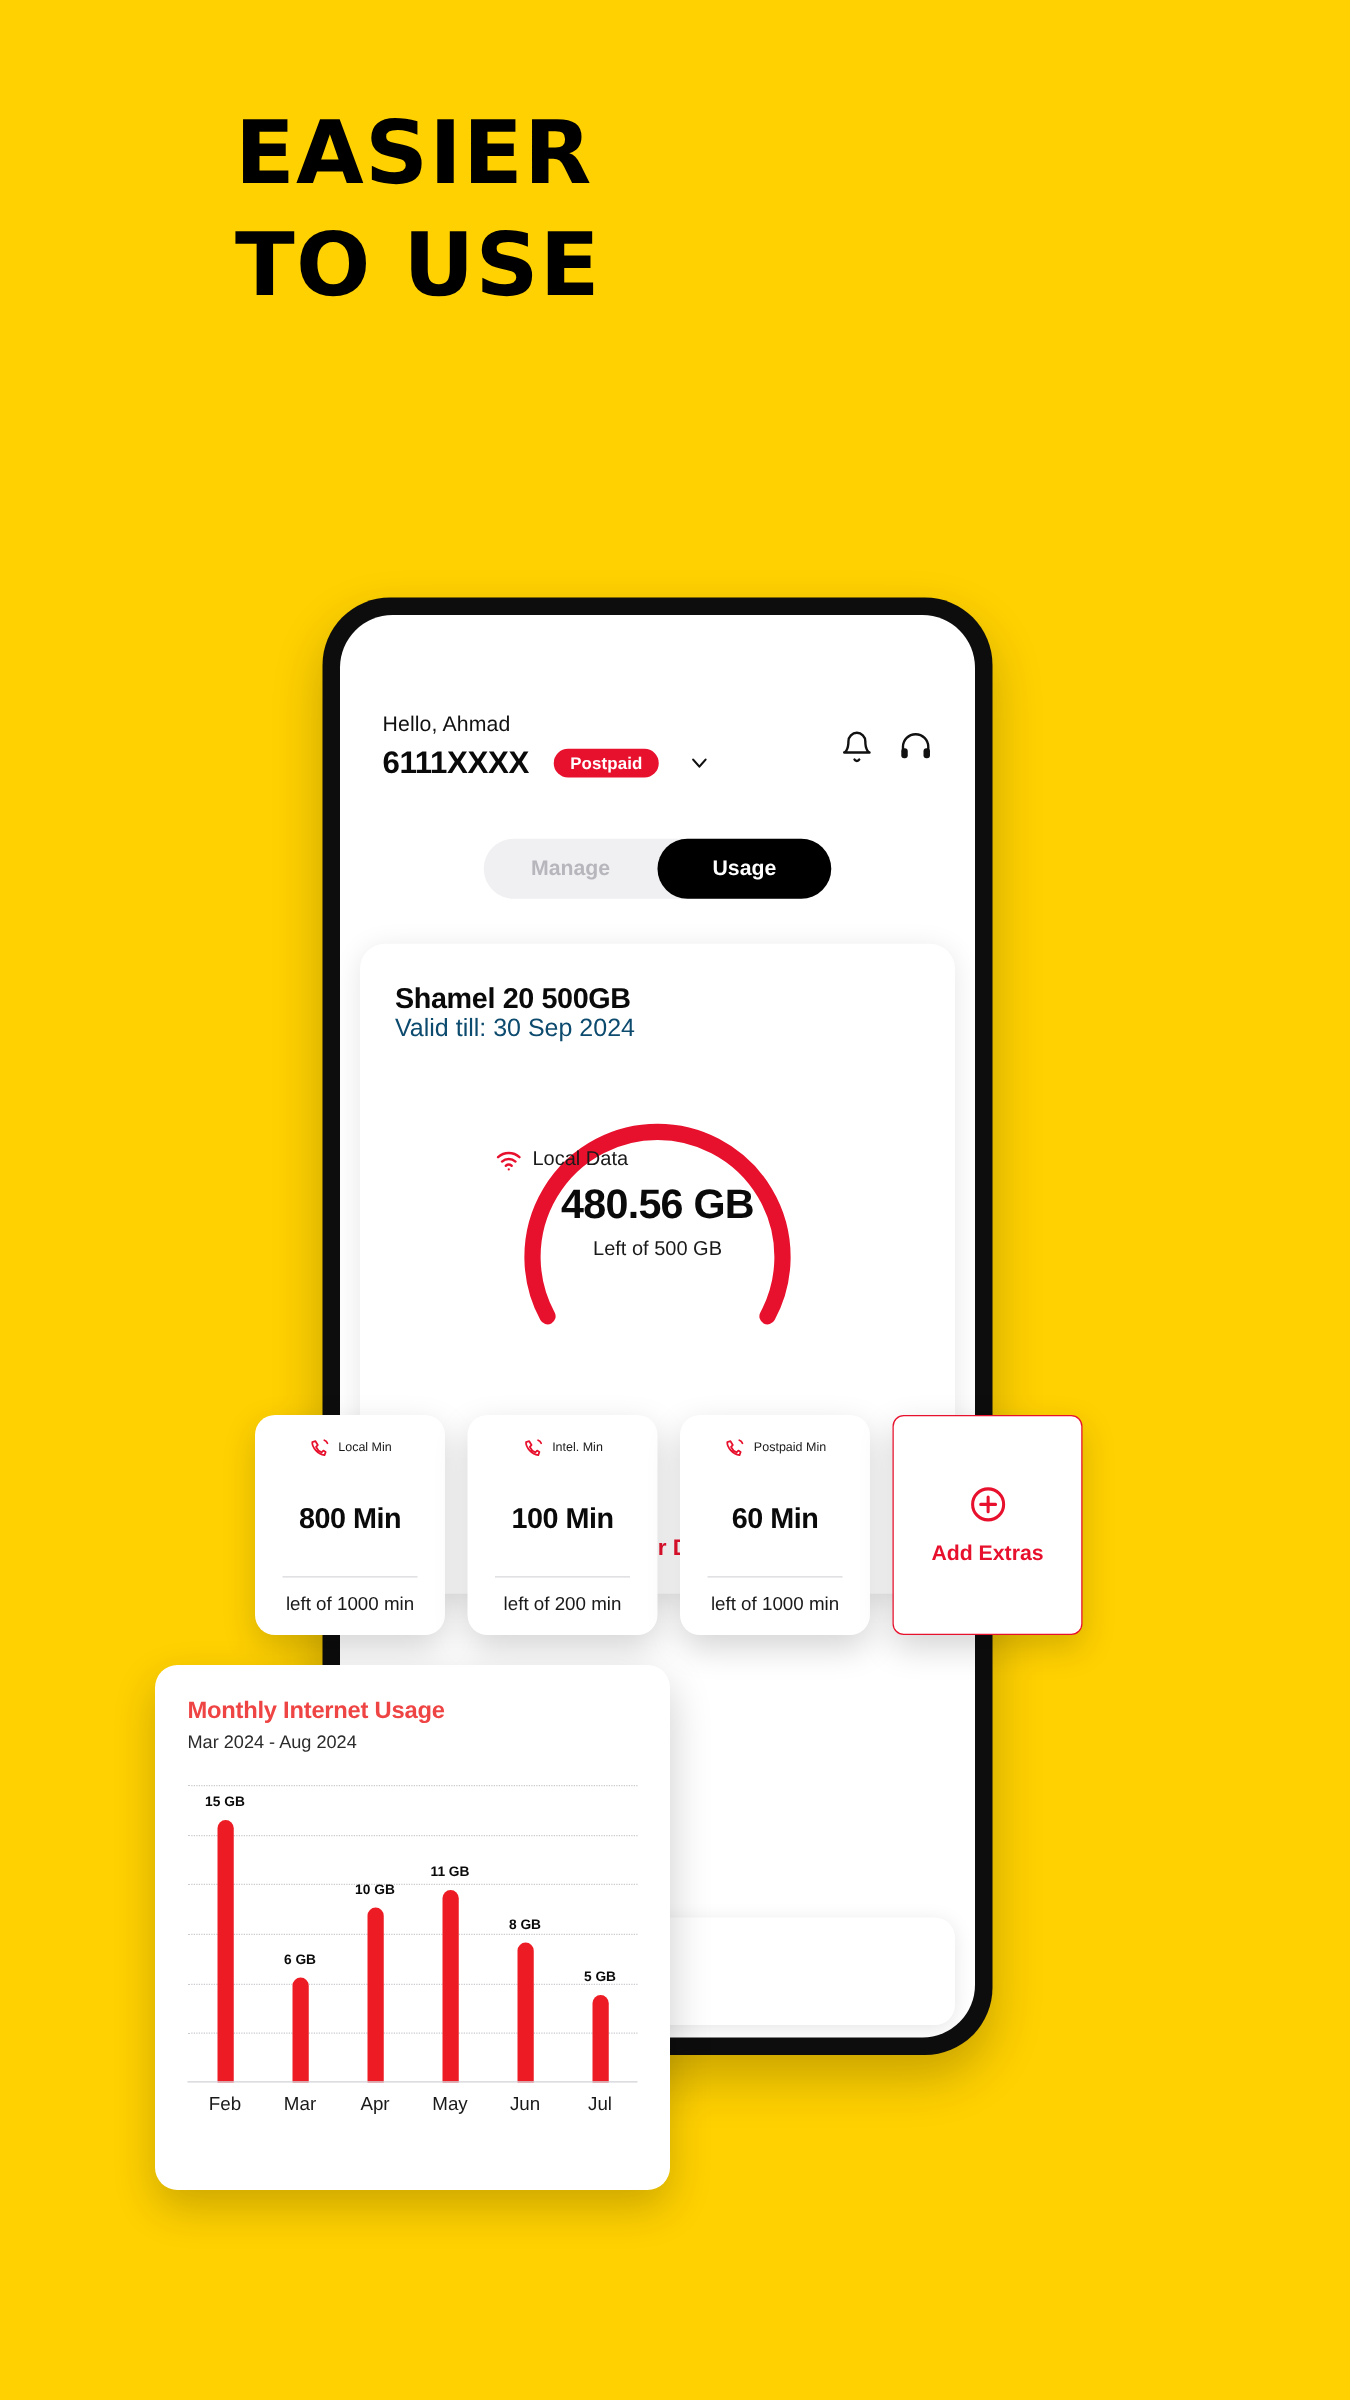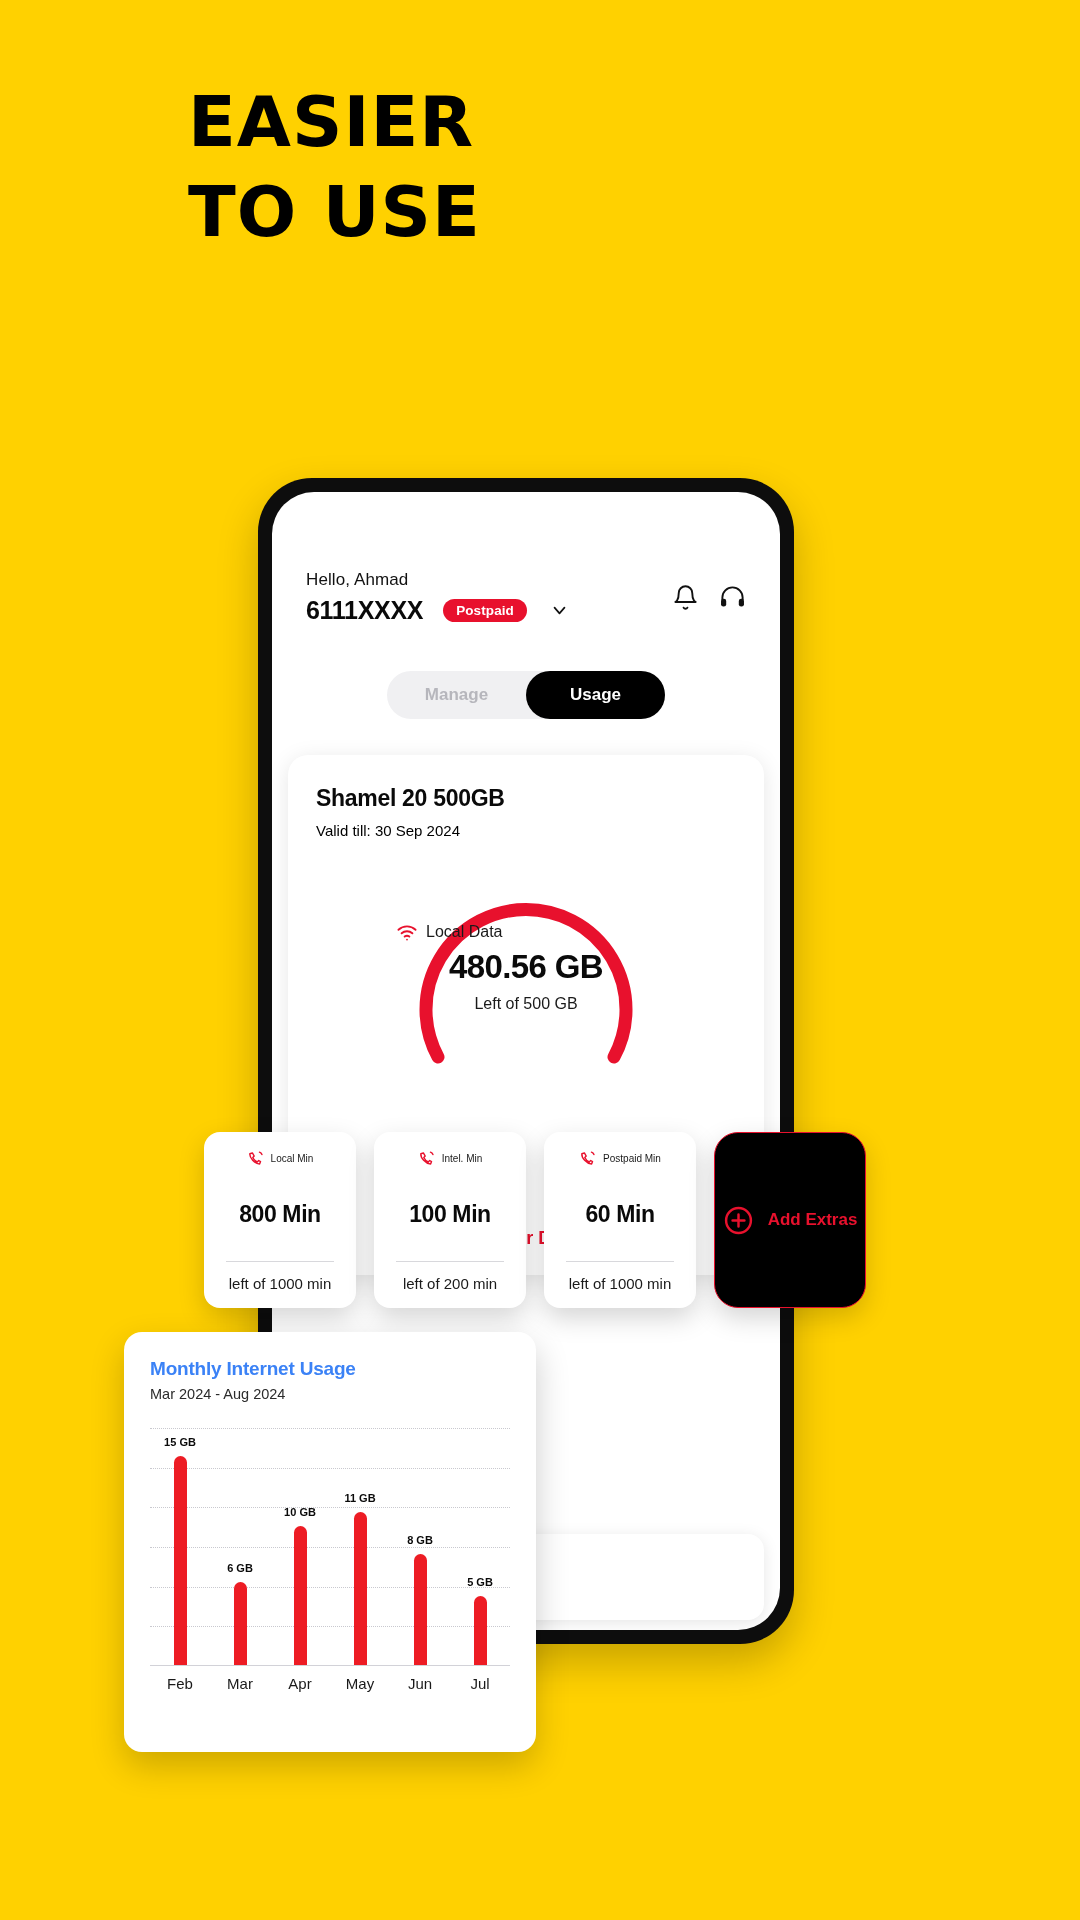--- a/index.html
+++ b/index.html
@@ -79,21 +79,21 @@
   .plan-card {
     margin: 36px 16px 0 16px;
     background: #fff;
     border-radius: 20px;
     box-shadow: 0 4px 22px rgba(0,0,0,.10);
     padding: 30px 28px 22px 28px;
     height: 520px;
     position: relative;
   }
   .plan-title { font-size: 23px; font-weight: 800; color: #0a0a0a; letter-spacing: -.3px; }
-  .plan-valid { font-size: 15px; color: #000000; margin-top: 10px; }
+  .plan-valid { font-size: 20px; color: #0c4a6e; margin-top: 0; }
 
   
   .gauge { position: relative; width: 260px; height: 230px; margin: 22px auto 0 auto; }
   .gauge svg { position: absolute; left: 0; top: 0; }
   .gauge-center {
     position: absolute; left: 0; right: 0; top: 62px;
     text-align: center;
   }
   .gauge-label { font-size: 16px; color: #1a1a1a; display: flex; align-items:center; justify-content:flex-start; gap:8px;}
   .gauge-label svg { position: static; width: 22px; height: 18px; }
@@ -137,41 +137,41 @@
   }
   .mc-head { display:flex; align-items:center; gap:7px; font-size: 10px; color:#1a1a1a; }
   .mc-head svg { width: 17px; height: 17px; }
   .mc-val { font-size: 23px; font-weight: 800; color: #0a0a0a; letter-spacing: -.4px;}
   .mc-rule { width: 108px; height: 1px; background: #D8D8DC; }
   .mc-sub { font-size: 15px; color: #1a1a1a; white-space: nowrap;}
   .mc-bottom { display:flex; flex-direction:column; align-items:center; gap:13px; width:100%; }
 
   .extras-card {
     width: 152px; height: 176px;
-    background:#000000; border: 1.5px solid #E8112D;
-    border-radius: 24px;
+    background:#ffffff; border: 1.5px solid #E8112D;
+    border-radius: 9px;
     box-shadow: 0 10px 26px rgba(0,0,0,.17);
-    display:flex; flex-direction:row;
+    display:flex; flex-direction:column;
     align-items:center; justify-content:center; gap: 14px;
   }
   .extras-card svg { width: 31px; height: 31px; }
   .extras-label { font-size: 17px; font-weight: 800; color: #E8112D; }
 
   
   .chart-card {
     position: absolute;
     left: 124px; top: 1332px;
     width: 412px; height: 420px;
     background:#fff;
     border-radius: 18px;
     box-shadow: 0 14px 34px rgba(0,0,0,.20);
     padding: 26px 26px 18px 26px;
     z-index: 40;
   }
-  .chart-title { font-size: 19px; font-weight: 800; color:#3b82f6; letter-spacing:-.2px;}
+  .chart-title { font-size: 19px; font-weight: 800; color:#ef4444; letter-spacing:-.2px;}
   .chart-range { font-size: 14.5px; color:#2b2b2b; margin-top: 6px; }
 
   .plot {
     position: relative;
     margin-top: 26px;
     height: 238px;
     width: 360px;
   }
   .grid-line {
     position:absolute; left: 0; right: 0;

